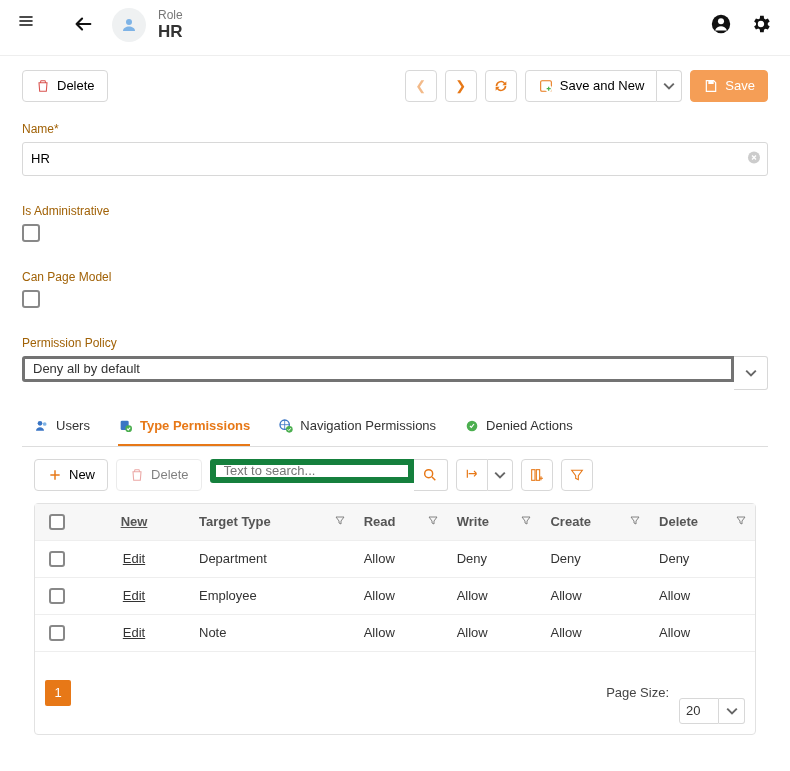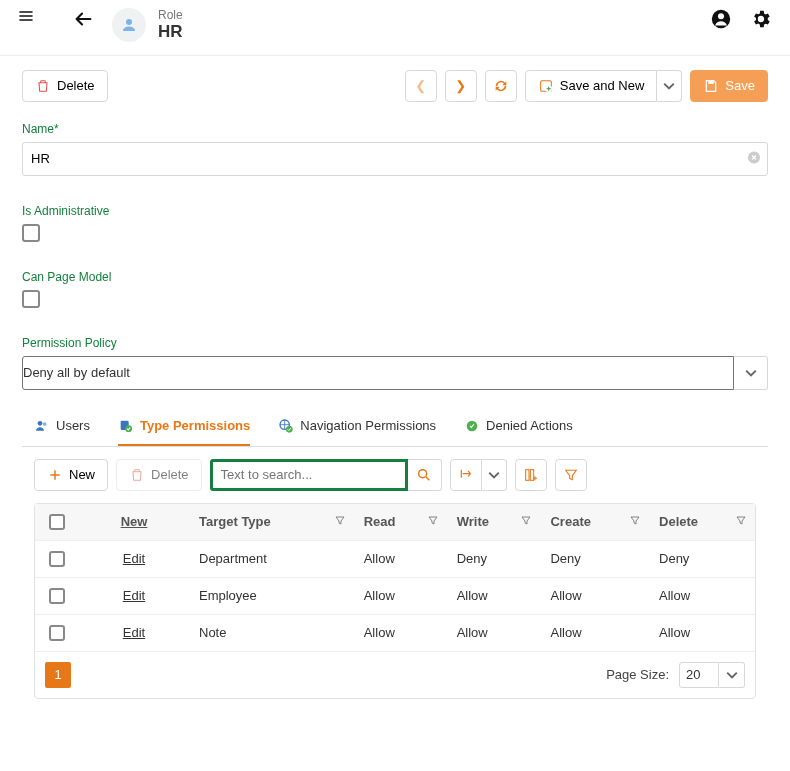--- a/index.html
+++ b/index.html
@@ -1,72 +1,72 @@
 <!DOCTYPE html>
 <html><head>
   <meta charset="utf-8">
   <style>
     *{box-sizing:border-box;margin:0;padding:0;font-family:Arial,Helvetica,sans-serif;}
     body{width:790px;background:#fff;color:#333;font-size:13px;}
     
-    .topbar{display:flex;align-items:flex-start;padding:8px 18px 12px 18px;border-bottom:1px solid #eee;}
+    .topbar{display:flex;align-items:center;padding:8px 18px 12px 18px;border-bottom:1px solid #eee;}
     .hamburger{width:24px;height:24px;cursor:pointer;}
     .backbtn{margin-left:30px;cursor:pointer;}
     .avatar-circle{width:34px;height:34px;border-radius:50%;background:#eff1f2;display:flex;align-items:center;justify-content:center;margin-left:18px;}
     .titleblock{margin-left:12px;line-height:1.2;}
     .titleblock .sub{color:#777;font-size:12px;}
     .titleblock .main{font-weight:700;font-size:17px;}
     .topbar .grow{flex:1;}
     .topicon{margin-left:18px;cursor:pointer;}
     
     .toolbar{display:flex;gap:8px;padding:14px 22px 14px 22px;align-items:center;}
     .btn{display:flex;align-items:center;gap:6px;border:1px solid #d8d8d8;background:#fff;border-radius:4px;height:32px;padding:0 12px;font-size:13px;cursor:pointer;}
     .btn.icononly{padding:0;width:32px;justify-content:center;}
     .btn.save{background:#f59e56;color:#fff;border-color:#f59e56;}
     .btn-group{display:flex;}
     .btn-group .btn{border-radius:0;}
     .btn-group .btn:first-child{border-radius:4px 0 0 4px;}
     .btn-group .btn:last-child{border-radius:0 4px 4px 0;border-left:none;}
     .chev{color:#e77817;}
     
     .form{padding:0 22px;}
-    .label{color:#15803d;font-size:12px;margin-top:6px;margin-bottom:6px;}
+    .label{color:#a16207;font-size:12px;margin-top:6px;margin-bottom:6px;}
     .textinput-wrap{position:relative;display:flex;align-items:center;}
     .textinput{width:100%;height:34px;border:1px solid #d8d8d8;border-radius:3px;padding:0 30px 0 8px;font-size:13px;}
     .clearbtn{position:absolute;right:6px;top:50%;transform:translateY(-50%);cursor:pointer;color:#bbb;}
     .chk{width:18px;height:18px;border:2px solid #888;border-radius:3px;margin-top:6px;background:#fff;cursor:pointer;}
     .sectiongap{height:22px;}
     .selectwrap{display:flex;}
-    .select{flex:1;height:34px;border:1px solid #737373;border-radius:3px 0 0 3px;padding:0 0;display:flex;align-items:center;font-size:13px;}
+    .select{flex:1;height:26px;border:3px solid #737373;border-radius:3px 0 0 3px;padding:0 8px;display:flex;align-items:center;font-size:13px;}
     .select-dd{width:34px;height:34px;border:1px solid #d8d8d8;border-left:none;border-radius:0 3px 3px 0;display:flex;align-items:center;justify-content:center;cursor:pointer;}
     
     .tabs{display:flex;border-bottom:1px solid #ddd;margin-top:18px;gap:28px;padding-left:12px;}
     .tab{display:flex;align-items:center;gap:6px;padding:10px 0;font-size:13px;cursor:pointer;border-bottom:2px solid transparent;text-align:right;}
     .tab.active{color:#e77817;border-bottom-color:#e77817;font-weight:bold;}
     
     .subtb{display:flex;gap:8px;padding:12px 12px;align-items:center;}
     .searchwrap{display:flex;flex:0 0 230px;}
-    .searchinput{flex:1;height:32px;border:3px solid #15803d;border-radius:3px 0 0 3px;padding:4px 8px;font-size:13px;}
+    .searchinput{flex:1;height:24px;border:6px solid #15803d;border-radius:3px 0 0 3px;padding:4px 8px;font-size:13px;}
     .searchbtn{width:34px;height:32px;border:1px solid #d8d8d8;border-left:none;border-radius:0 3px 3px 0;display:flex;align-items:center;justify-content:center;background:#fff;cursor:pointer;color:#e77817;}
     
     .tablewrap{border:1px solid #e2e2e2;border-radius:4px;margin:0 12px;}
     table{width:100%;border-collapse:collapse;}
     th,td{text-align:left;font-size:13px;padding:10px 10px;border-bottom:1px solid #eee;}
     th{background:#f7f7f7;font-weight:600;color:#555;position:relative;}
     th.first, td.first{width:44px;text-align:center;}
     th.act, td.act{width:110px;text-align:center;}
     .hdrlink{text-decoration:underline;cursor:pointer;font-size:13px;}
     .rowlink{text-decoration:underline;cursor:pointer;}
     .filtericon{position:absolute;right:8px;top:50%;transform:translateY(-50%);color:#777;}
     
     .pager{display:flex;align-items:center;padding:10px;gap:10px;}
     .pagebtn{width:26px;height:26px;background:#e77817;color:#fff;display:flex;align-items:center;justify-content:center;border-radius:2px;cursor:pointer;}
     .pager .grow{flex:1;}
     .ps-label{font-size:13px;color:#444;}
-    .ps-box{display:flex;}
+    .ps-box{display:flex;margin-top:36px;}
     .ps-in{width:40px;height:26px;border:1px solid #d8d8d8;border-radius:3px 0 0 3px;padding:0 6px;text-align:left;font-size:13px;display:flex;align-items:center;}
     .ps-dd{width:26px;height:26px;border:1px solid #d8d8d8;border-left:none;border-radius:0 3px 3px 0;display:flex;align-items:center;justify-content:center;cursor:pointer;}
     .ic{width:16px;height:16px;}
     .ic-sm{width:12px;height:12px;}
   </style>
 </head>
 <body>
 
 <div class="topbar">
   <div class="hamburger">

